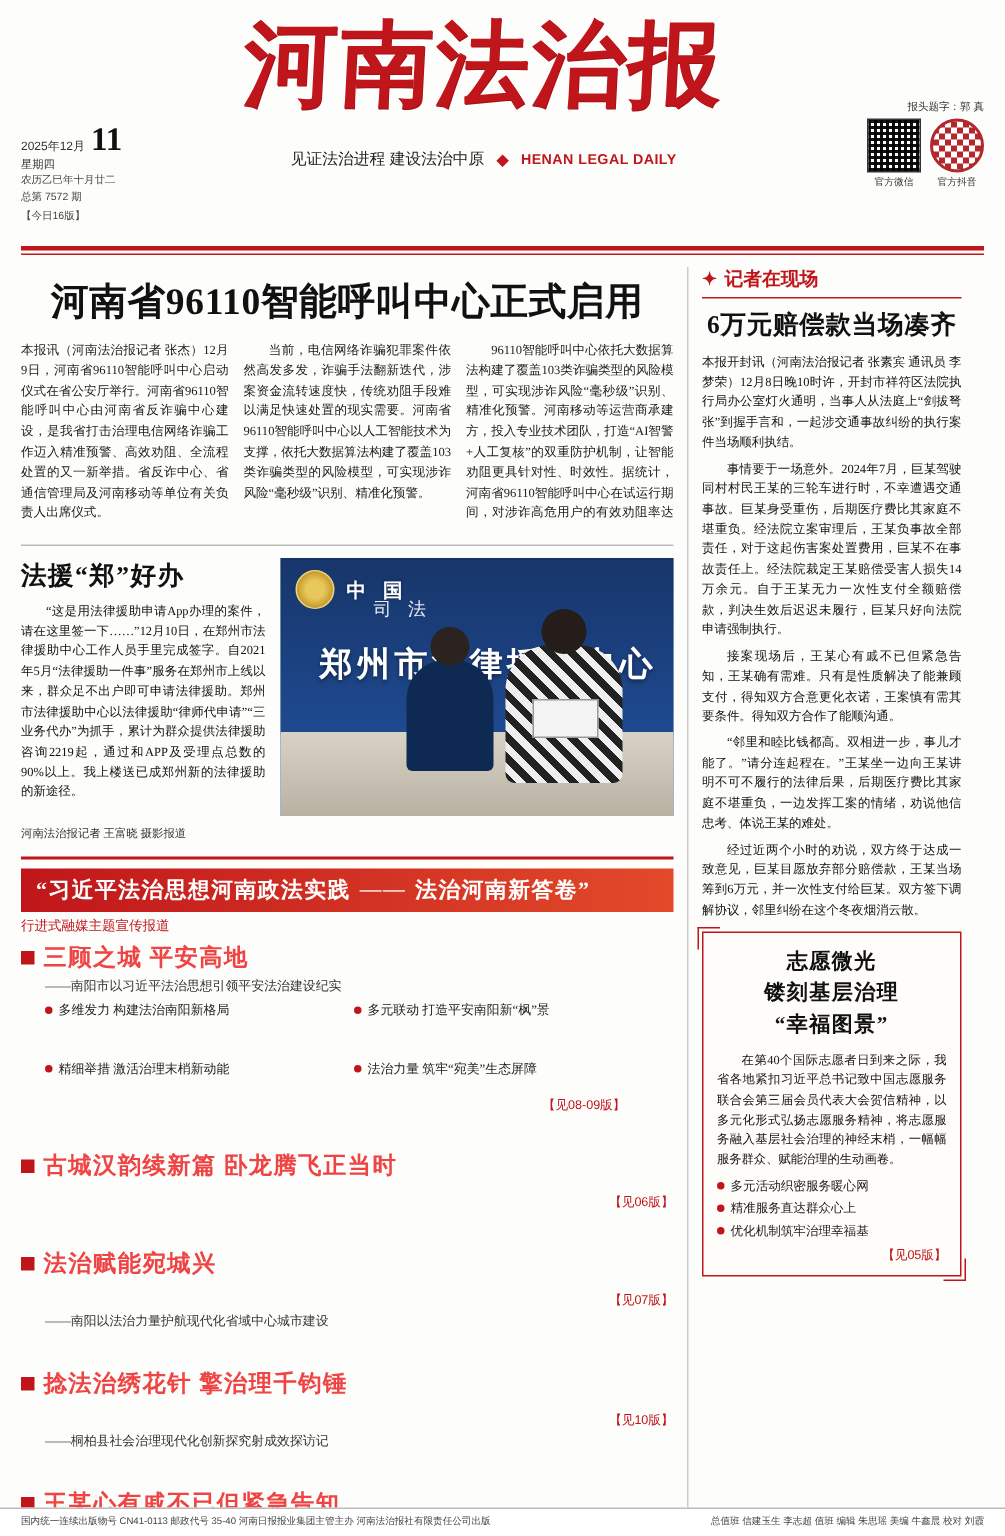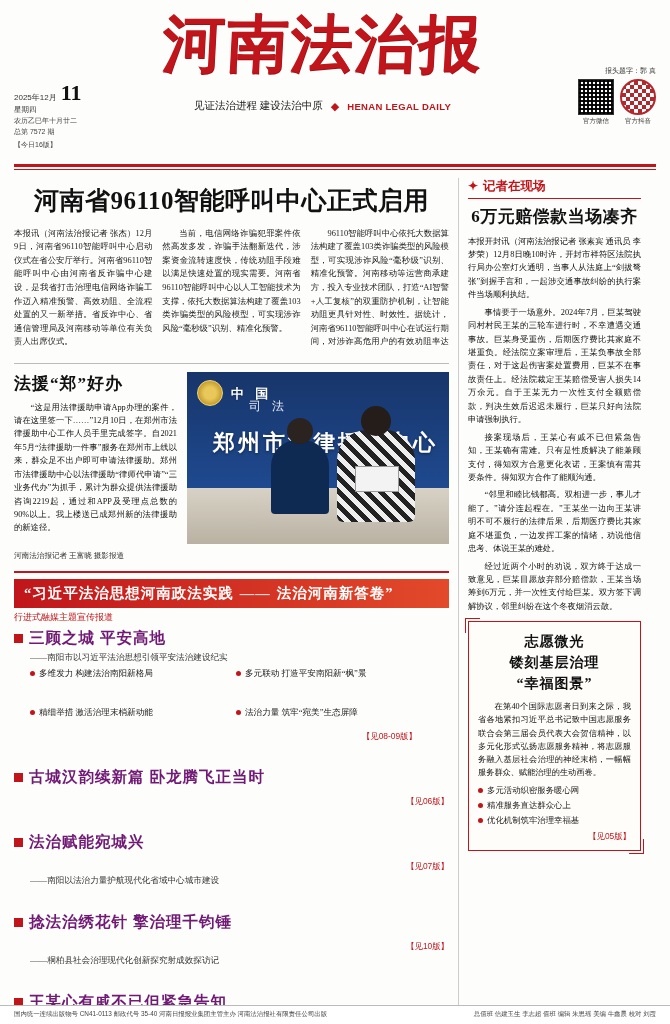--- a/index.html
+++ b/index.html
@@ -241,21 +241,21 @@
     color: #c0161b;
     margin: 3px 0 4px 0;
     font-family:"Liberation Sans", sans-serif;
   }
   .item { margin-bottom: 7px; }
   .item-head {
     display:flex; align-items:center; gap:6px;
   }
   .sq { width:9px; height:9px; background:#c0161b; flex:none; }
   .item-title {
-    font-size: 15.5px; font-weight: bold; letter-spacing:1px; color:#701a75;
+    font-size: 15.5px; font-weight: bold; letter-spacing:1px; color:#ef4444;
     font-family:"Liberation Serif", serif;
   }
   .item-sub {
     font-size: 8.6px; color:#333; margin: 3px 0 0 16px;
   }
   .bullets {
     display:flex; flex-wrap:wrap; gap: 4px 16px; margin: 4px 0 0 16px;
   }
   .bullet {
     font-size: 8.6px; color:#222; display:flex; align-items:center; gap:4px;

